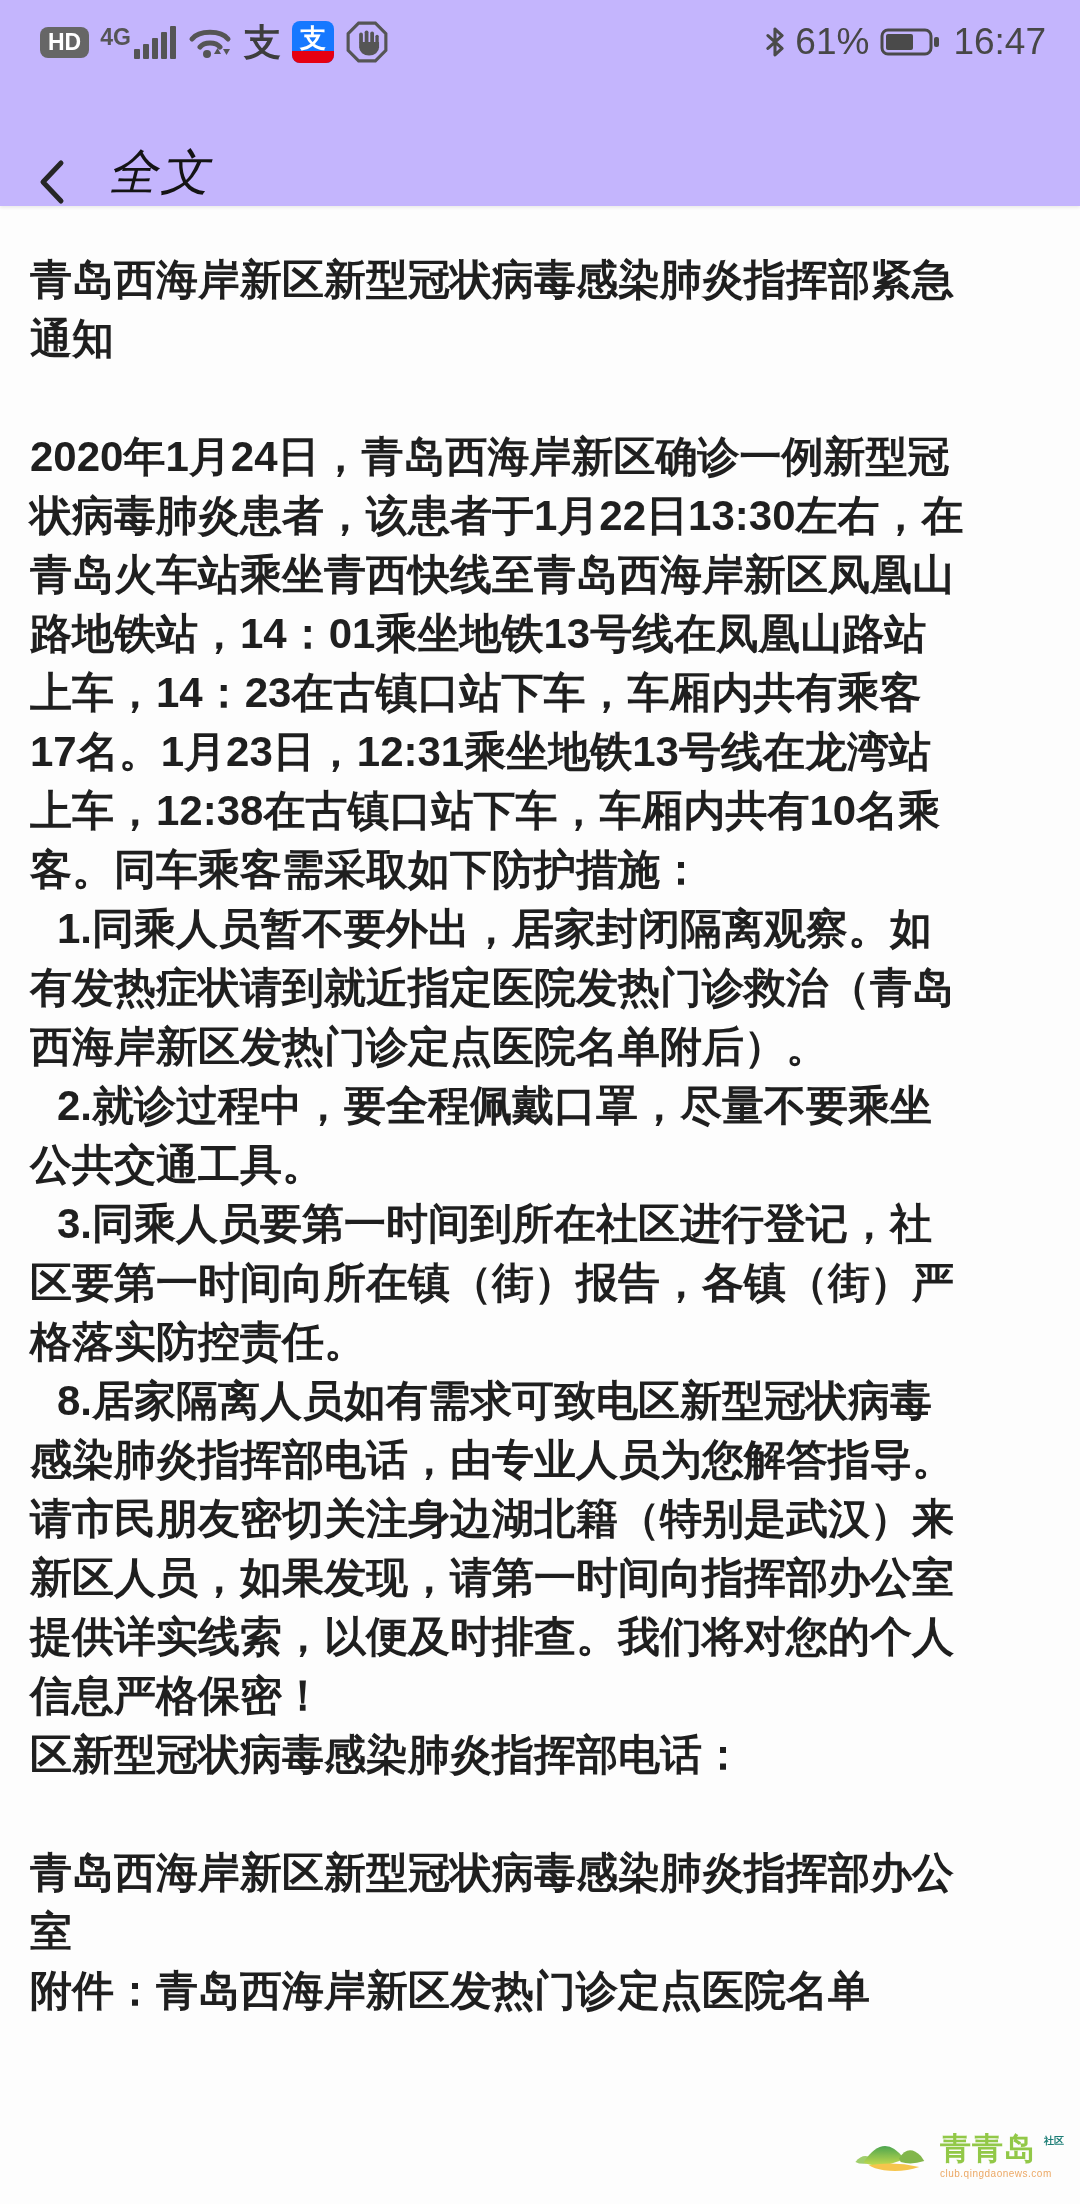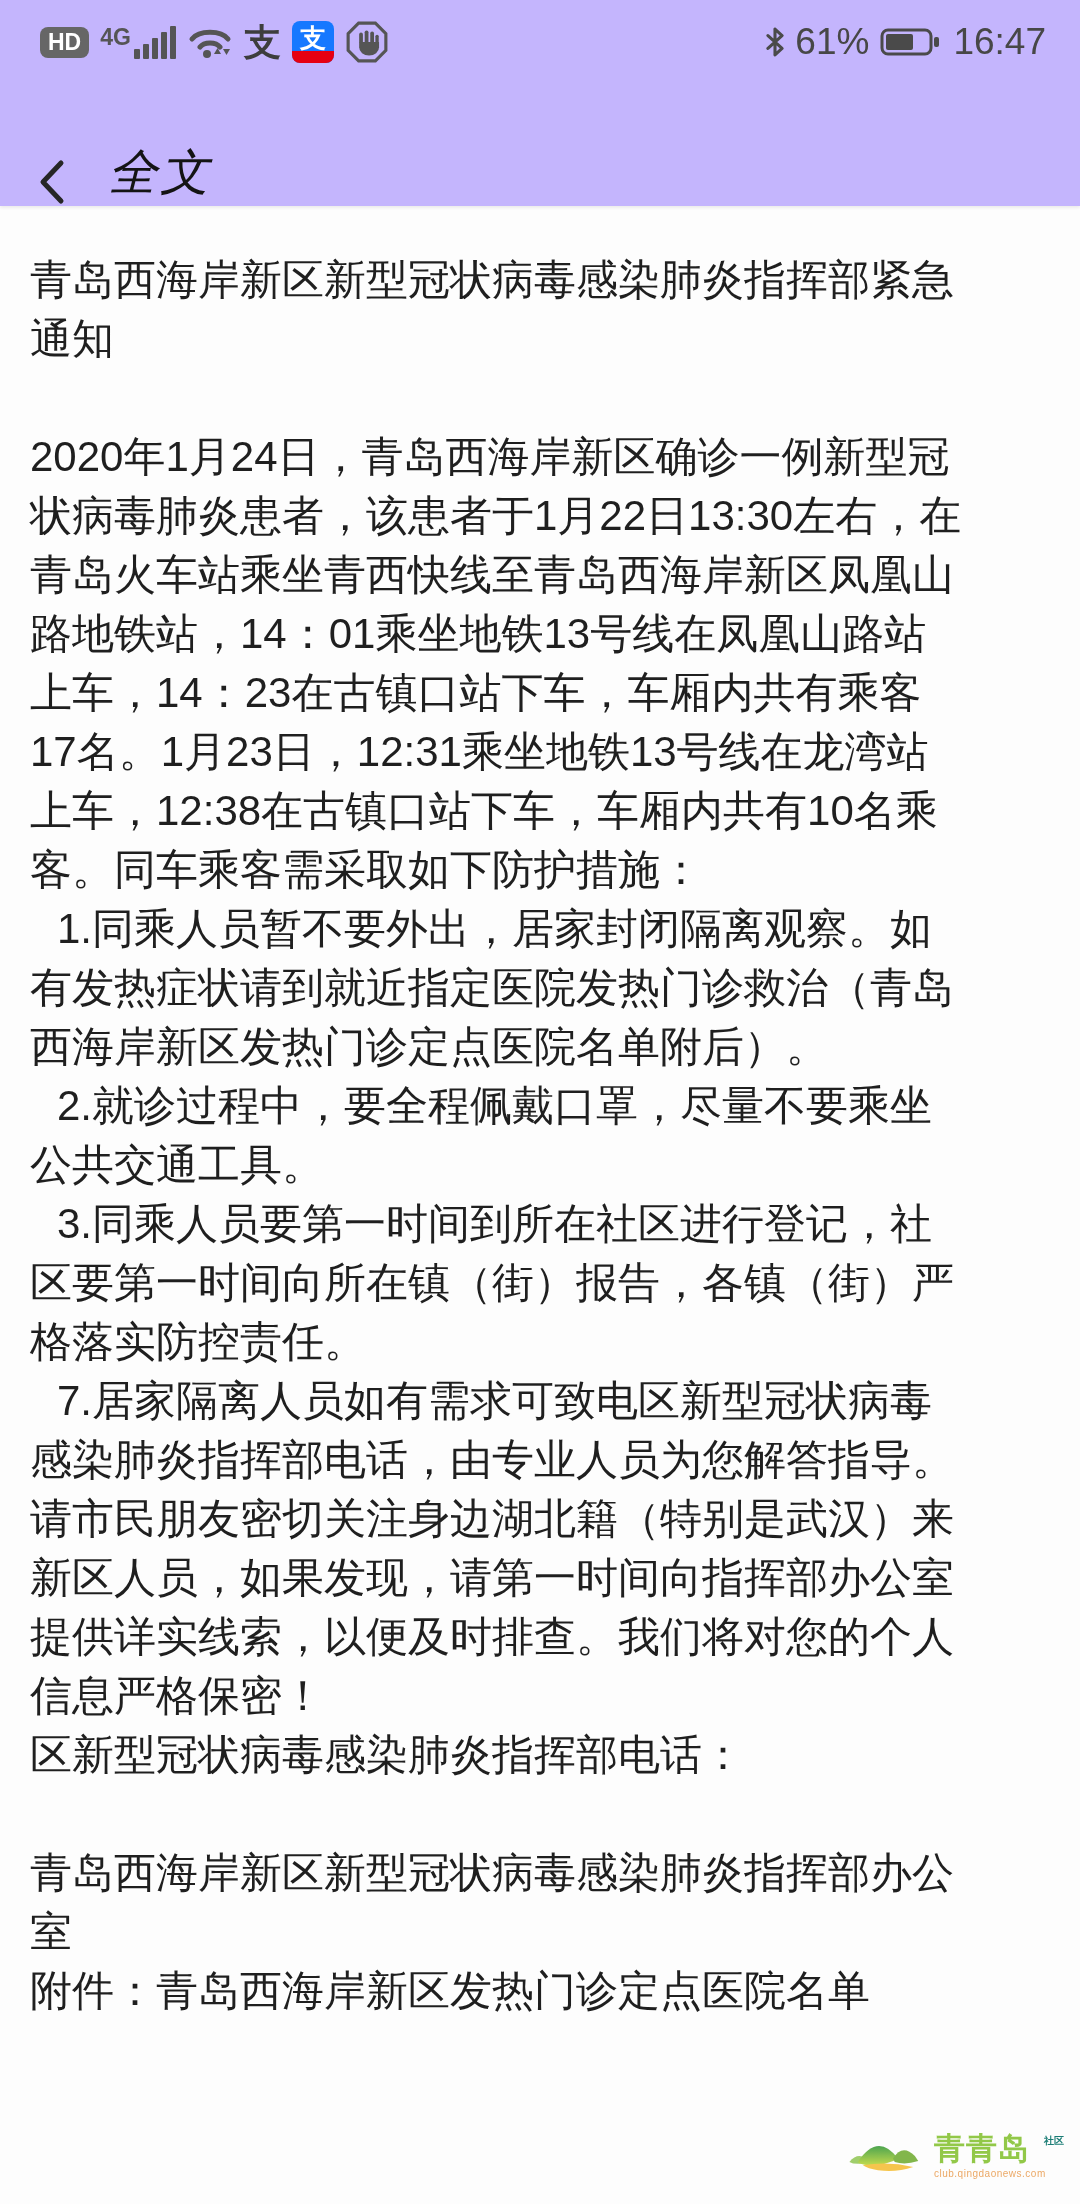--- a/index.html
+++ b/index.html
@@ -18,33 +18,33 @@
   .bars i{display:block;width:6px;background:#555;border-radius:1px;}
   .sb-text{font-size:37px;color:#474747;}
   .alipay-glyph{font-size:37px;color:#3d3d3d;font-weight:bold;line-height:1;}
   .alipay-app{position:relative;width:42px;height:42px;background:#1678ff;border-radius:8px;display:flex;align-items:center;justify-content:center;overflow:hidden;}
   .alipay-app span{color:#fff;font-size:26px;font-weight:bold;margin-top:-8px;}
   .alipay-app i{position:absolute;left:0;right:0;bottom:0;height:12px;background:#e60012;}
   
   .nav-bar{height:132px;display:flex;align-items:flex-end;padding:0 36px;font-style:italic;}
   .nav-title{font-size:49px;color:#141414;font-weight:500;margin-left:42px;letter-spacing:3px;}
   
-  .content{padding:44px 28px 0 30px;font-size:42px;line-height:59px;color:#1f1f1f;}
+  .content{padding:44px 28px 0 30px;font-size:42px;line-height:59px;color:#1f1f1f;font-weight:bold;}
   .para{margin:0;white-space:pre-line;}
   .para.gap-after{margin-bottom:59px;}
   .para.indent{text-indent:27px;}
   .para.sign{margin-top:59px;}
   .phone-line{letter-spacing:6px;}
   .phone{color:#5a7190;}
   .sep{color:#98a2ad;}
   .period{color:#1f1f1f;letter-spacing:0;}
   
   .watermark{position:absolute;right:16px;top:2126px;display:flex;align-items:flex-start;gap:4px;opacity:0.95;}
   .wm-text{display:flex;flex-direction:column;margin-top:6px;}
-  .wm-row{display:flex;align-items:flex-start;gap:14px;}
+  .wm-row{display:flex;align-items:flex-start;gap:8px;}
   .wm-name{font-size:31px;font-weight:bold;color:#8dc63f;letter-spacing:1px;line-height:1.1;}
   .wm-suffix{font-size:10px;font-weight:bold;color:#0f766e;margin-top:2px;}
   .wm-url{font-size:10px;color:#eba45e;margin-top:2px;letter-spacing:0.5px;}
 </style>
 </head>
 <body>
 
 <div class="screen">
 
   <div class="chrome">
@@ -117,21 +117,21 @@
 上车，12:38在古镇口站下车，车厢内共有10名乘
 客。同车乘客需采取如下防护措施：</p>
     <p class="para indent">1.同乘人员暂不要外出，居家封闭隔离观察。如
 有发热症状请到就近指定医院发热门诊救治（青岛
 西海岸新区发热门诊定点医院名单附后）。</p>
     <p class="para indent">2.就诊过程中，要全程佩戴口罩，尽量不要乘坐
 公共交通工具。</p>
     <p class="para indent">3.同乘人员要第一时间到所在社区进行登记，社
 区要第一时间向所在镇（街）报告，各镇（街）严
 格落实防控责任。</p>
-    <p class="para indent">7.居家隔离人员如有需求可致电区新型冠状病毒
+    <p class="para indent">8.居家隔离人员如有需求可致电区新型冠状病毒
 感染肺炎指挥部电话，由专业人员为您解答指导。
 请市民朋友密切关注身边湖北籍（特别是武汉）来
 新区人员，如果发现，请第一时间向指挥部办公室
 提供详实线索，以便及时排查。我们将对您的个人
 信息严格保密！</p>
     <p class="para">区新型冠状病毒感染肺炎指挥部电话：</p>
     <p class="para sign">青岛西海岸新区新型冠状病毒感染肺炎指挥部办公
 室</p>
     <p class="para">附件：青岛西海岸新区发热门诊定点医院名单</p>
   </div>

